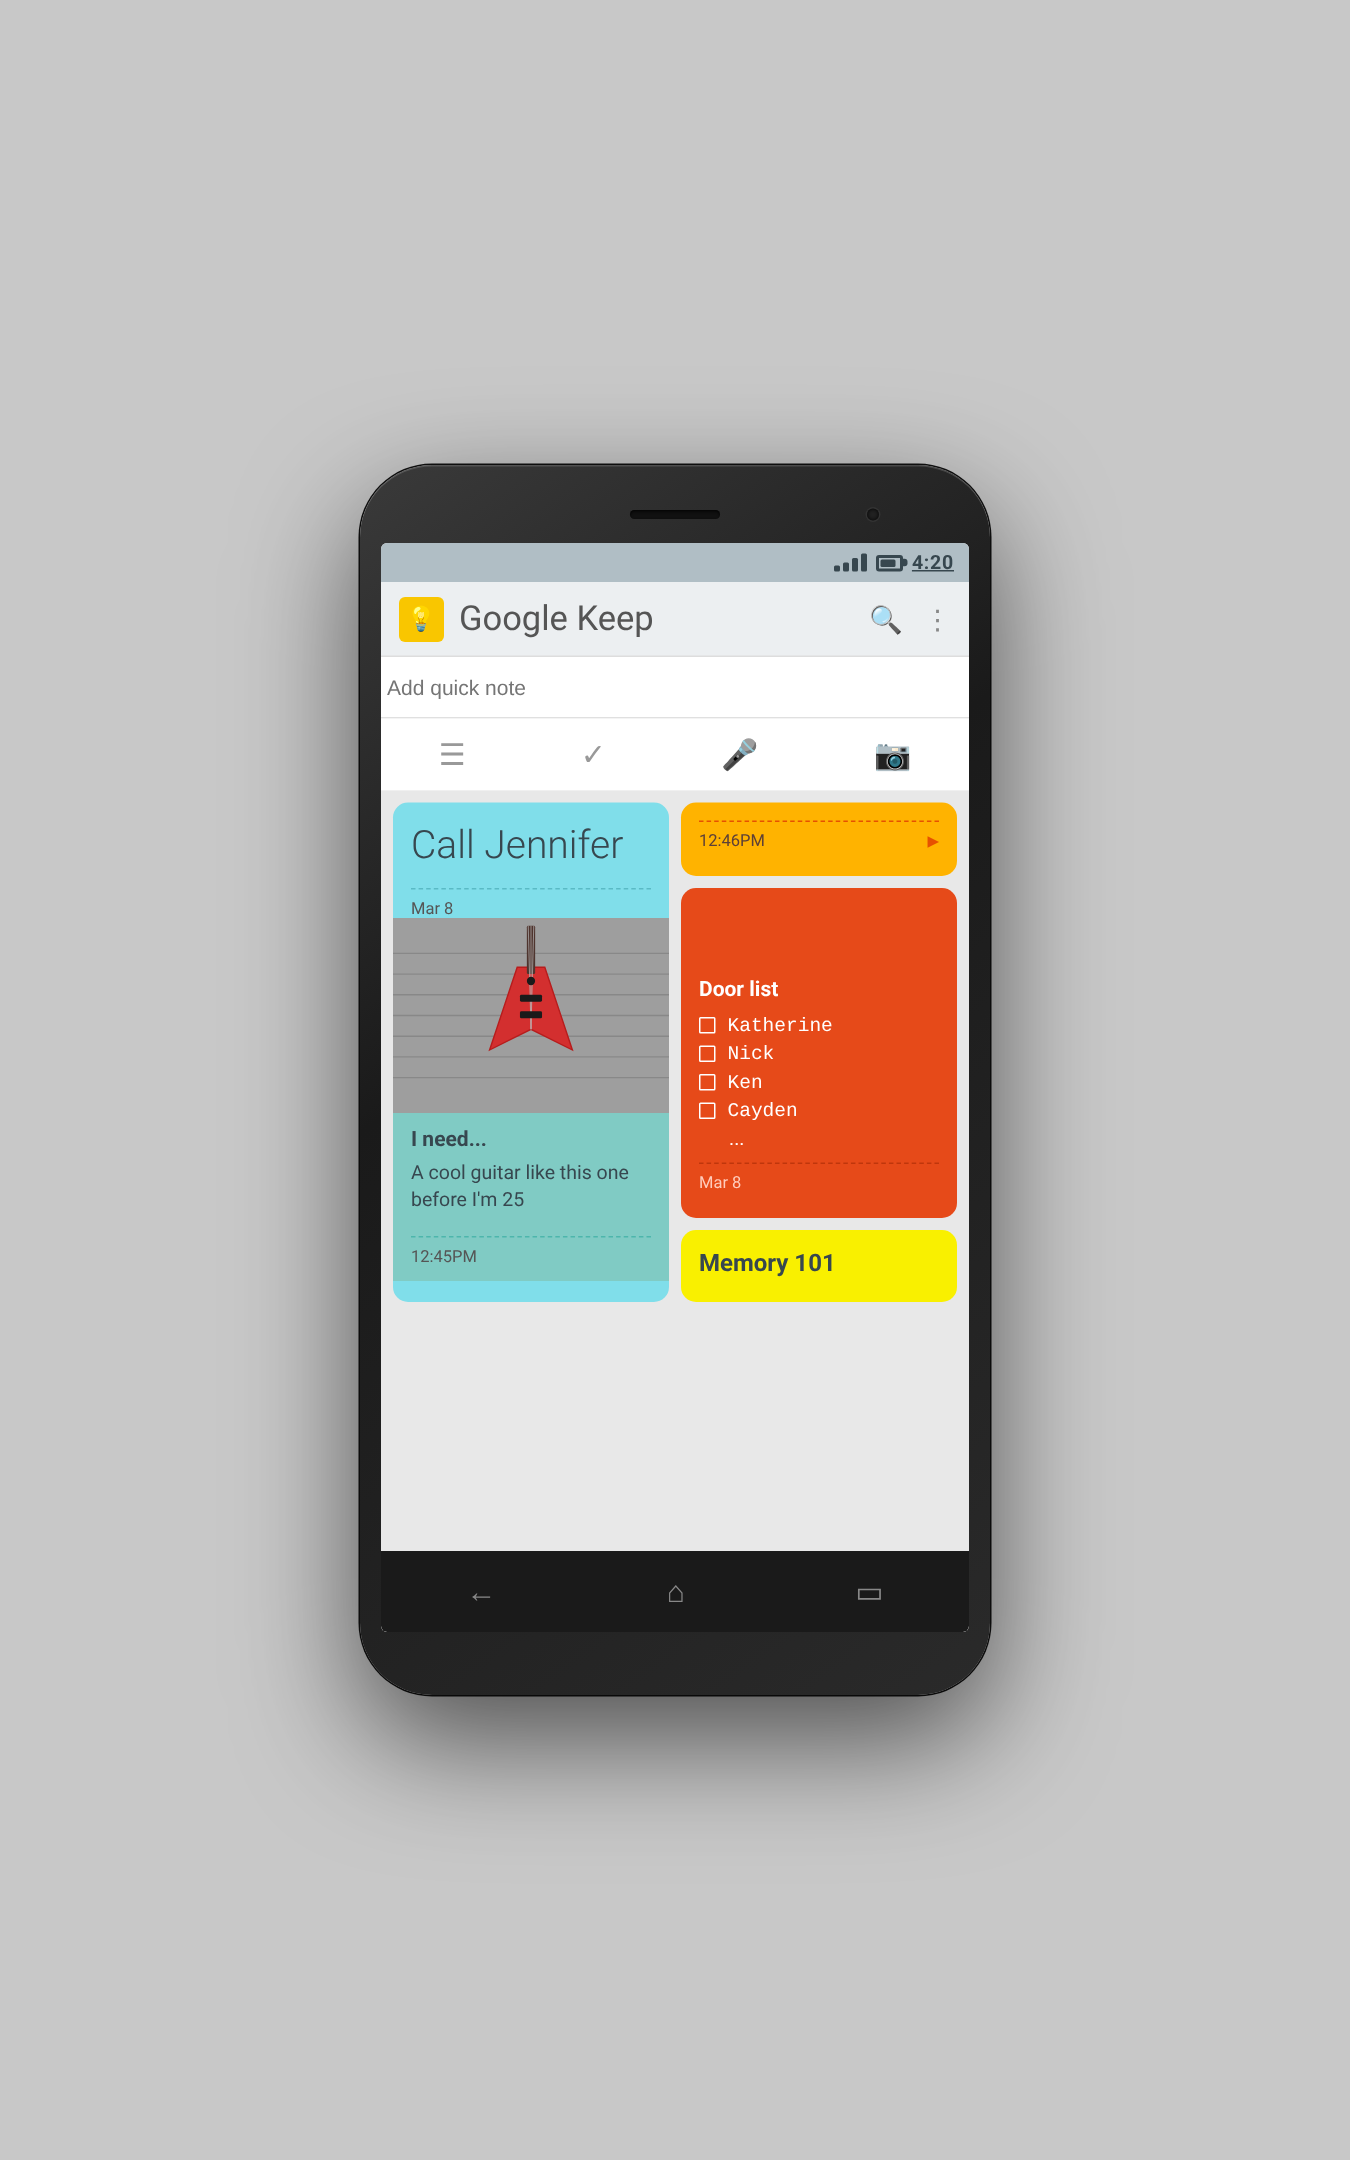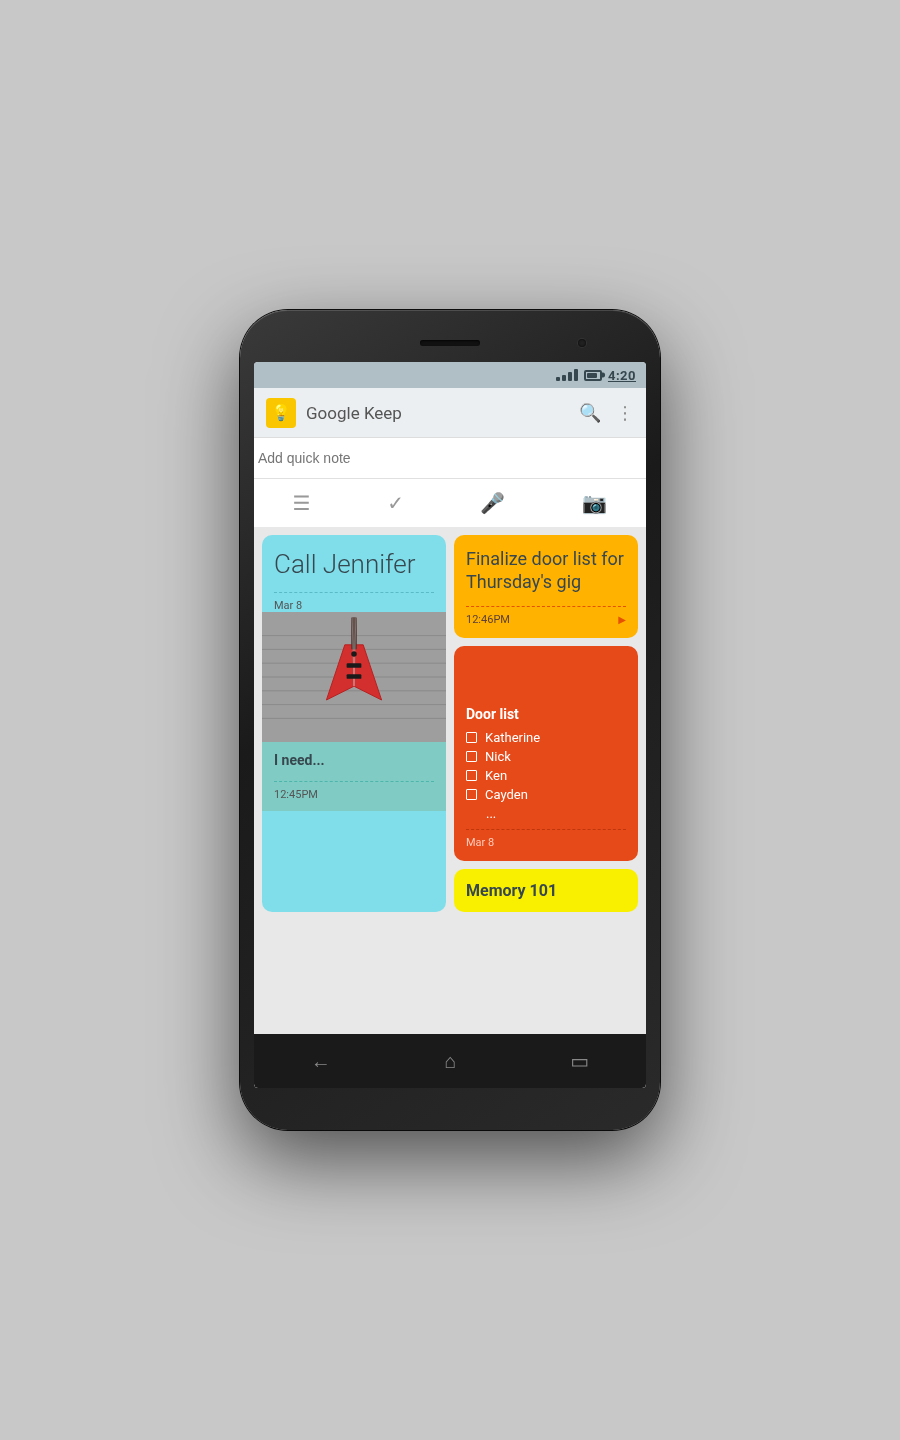--- a/index.html
+++ b/index.html
@@ -141,21 +141,21 @@
       border-radius: 4px;
       display: flex;
       align-items: center;
       justify-content: center;
       font-size: 16px;
       color: #fff;
       flex-shrink: 0;
     }
     .app-title {
       flex: 1;
-      font-size: 17px;
+      font-size: 23px;
       color: #555;
       font-weight: 400;
     }
     .app-bar-icons {
       display: flex;
       gap: 14px;
       align-items: center;
     }
     .icon-btn {
       color: #888;
@@ -294,20 +294,21 @@
       margin-bottom: 8px;
       margin-top: 48px;
     }
     .checklist-item {
       display: flex;
       align-items: center;
       gap: 8px;
       color: #fff;
       font-size: 13px;
       margin-bottom: 4px;
+      font-family: Liberation Mono, monospace;
     }
     .checkbox {
       width: 11px;
       height: 11px;
       border: 1.5px solid #fff;
       border-radius: 1px;
       flex-shrink: 0;
     }
     .note-doorlist-ellipsis {
       color: #fff;
@@ -436,26 +437,26 @@
 
               <rect x="92" y="50" width="16" height="5" fill="#1a1a1a" rx="1"></rect>
               <rect x="92" y="62" width="16" height="5" fill="#1a1a1a" rx="1"></rect>
 
               <circle cx="100" cy="40" r="3" fill="#1a1a1a"></circle>
             </svg>
           </div>
 
           <div style="background:#80cbc4; margin: 0 -12px; padding: 10px 12px;">
             <div class="note-need-title">I need...</div>
+            <div class="note-need-body">A cool guitar like this one before I'm 25</div>
             <div class="note-need-date">12:45PM</div>
           </div>
         </div>
 
         <div class="note-card note-finalize">
-          <div class="note-finalize-title">Finalize door list for Thursday's gig</div>
           <div class="note-finalize-time">
             <span>12:46PM</span>
             <span class="play-icon">▶</span>
           </div>
         </div>
 
         <div class="note-card note-doorlist">
           <div class="note-doorlist-title">Door list</div>
           <div class="checklist-item">
             <div class="checkbox"></div>

